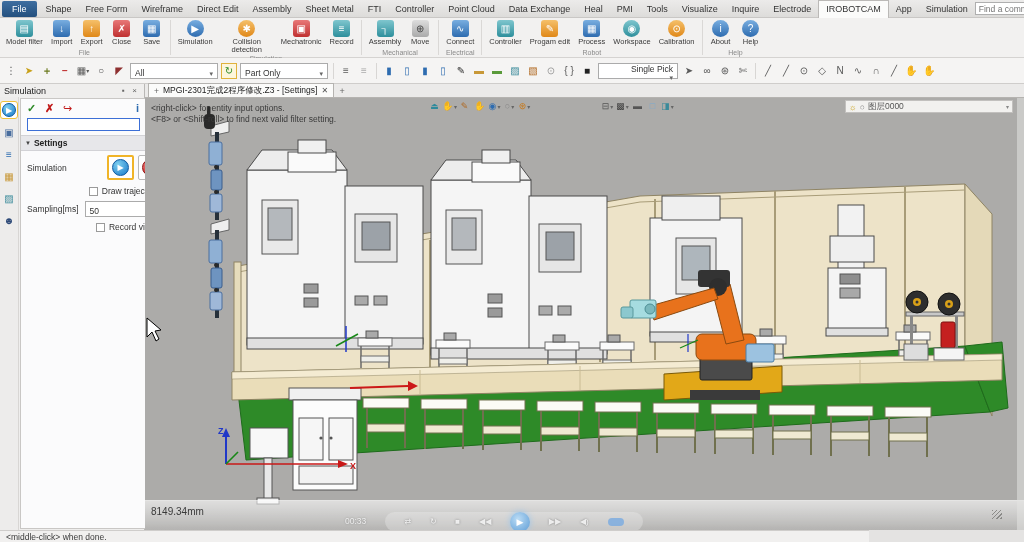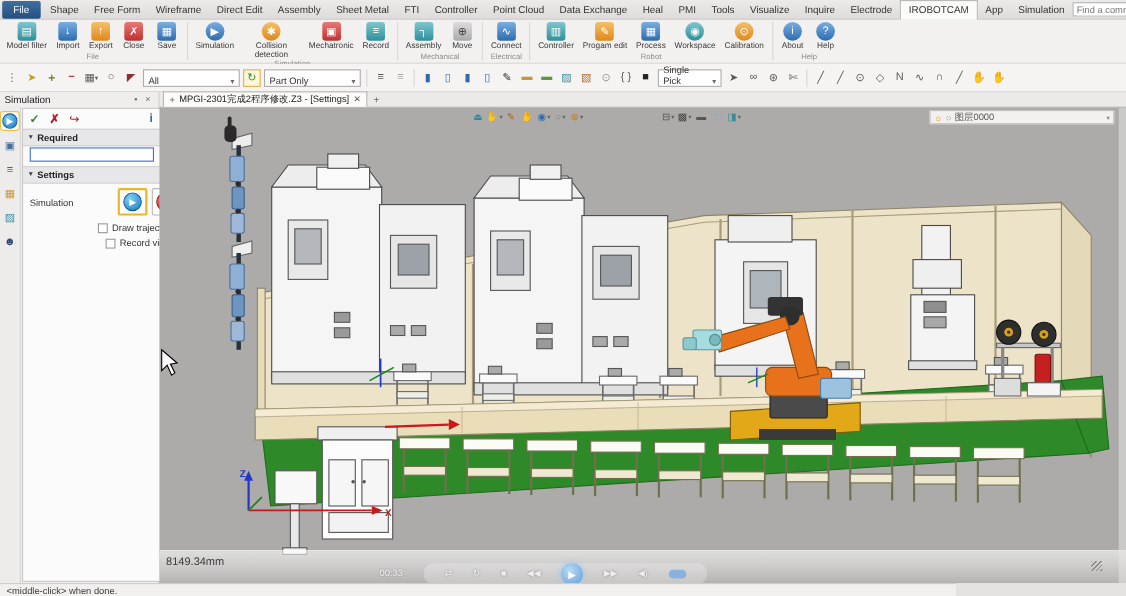--- a/index.html
+++ b/index.html
@@ -294,21 +294,21 @@
   <span class="ticon" style="color:#2E6CB0;">▮</span>
   <span class="ticon" style="color:#2E6CB0;">▯</span>
   <span class="ticon" style="color:#333;">✎</span>
   <span class="ticon" style="color:#C89838;">▬</span>
   <span class="ticon" style="color:#5A9A3A;">▬</span>
   <span class="ticon" style="color:#3A8A9A;">▨</span>
   <span class="ticon" style="color:#B06820;">▧</span>
   <span class="ticon" style="color:#999;">⊙</span>
   <span class="ticon">{ }</span>
   <span class="ticon" style="color:#222;">■</span>
-  <div class="dd" style="width:58px;justify-content:space-between;">
+  <div class="dd" style="width:80px;justify-content:space-between;flex-direction:column;">
       <span>Single Pick</span>
       <span class="arr">▾</span>
     </div>
   <span class="ticon">➤</span>
   <span class="ticon">∞</span>
   <span class="ticon">⊛</span>
   <span class="ticon">✄</span>
   <span class="tsep"></span>
   <span class="ticon">╱</span>
   <span class="ticon">╱</span>
@@ -341,24 +341,20 @@
       <span class="stile" style="color:#2E4A78;">☻</span>
     </div>
     <div class="pbody">
       <div class="phdr">
         <span class="phi" style="color:#2E8A28;font-weight:bold;">✓</span>
         <span class="phi" style="color:#C01818;font-weight:bold;">✗</span>
         <span class="phi" style="color:#C01818;">↪</span>
         <span class="grow"></span>
         <span class="phi" style="color:#2E6CB0;font-weight:bold;">i</span>
         <span class="phi" style="color:#888;">▤</span>
-      </div>
-      <div class="secbar">
-        <span class="secarr">▼</span>
-        <span>Required</span>
       </div>
       <div class="entity-row">
         <input value="" style="">
         <span class="mini rot90">≫</span>
         <span class="mini">
             <span class="mic"></span>
           </span>
       </div>
       <div class="secbar">
         <span class="secarr">▼</span>
@@ -369,20 +365,27 @@
         <span class="playtile">
             <span class="ball blue">▶</span>
           </span>
         <span class="stoptile">
             <span class="ball red">■</span>
           </span>
       </div>
       <div class="chkrow">
         <span class="chk"></span>
         <span>Draw trajectory</span>
+      </div>
+      <div class="samprow">
+        <span>Sampling[ms]</span>
+        <div class="dd">
+            <span>50</span>
+            <span class="arr">▾</span>
+          </div>
       </div>
       <div class="chkrow">
         <span class="chk"></span>
         <span>Record video</span>
       </div>
       <div class="pfill"></div>
     </div>
   </div>
 </div>
 
@@ -582,20 +585,24 @@
 
       <g>
         <polygon points="147,318 147,337 152,332 156,341 159,339 155,331 161,330" fill="#FFFFFF" stroke="#000" stroke-width="1"></polygon>
       </g>
       <g>
         <rect x="204" y="114" width="11" height="15" rx="4" fill="#2A2A2A"></rect>
         <rect x="207" y="106" width="3.5" height="11" rx="1.5" fill="#2A2A2A"></rect>
       </g>
     </svg>
 
+    <div class="prompt">
+      <div>&lt;right-click&gt; for entity input options.</div>
+      <div>&lt;F8&gt; or &lt;Shift-roll&gt; to find next valid filter setting.</div>
+    </div>
 
     <div class="vicons" style="left:283px;">
       <span class="vic" style="color:#2E8A9C;">⏏</span>
       <span class="vic" style="color:#5A8A3A;">✋<span class="arr">▾</span></span>
       <span class="vic" style="color:#B06820;">✎</span>
       <span class="vic" style="color:#C8A018;">✋</span>
       <span class="vic" style="color:#2E6CB0;">◉<span class="arr">▾</span></span>
       <span class="vic" style="color:#888;">○<span class="arr">▾</span></span>
       <span class="vic" style="color:#C87818;">⊛<span class="arr">▾</span></span>
     </div>

